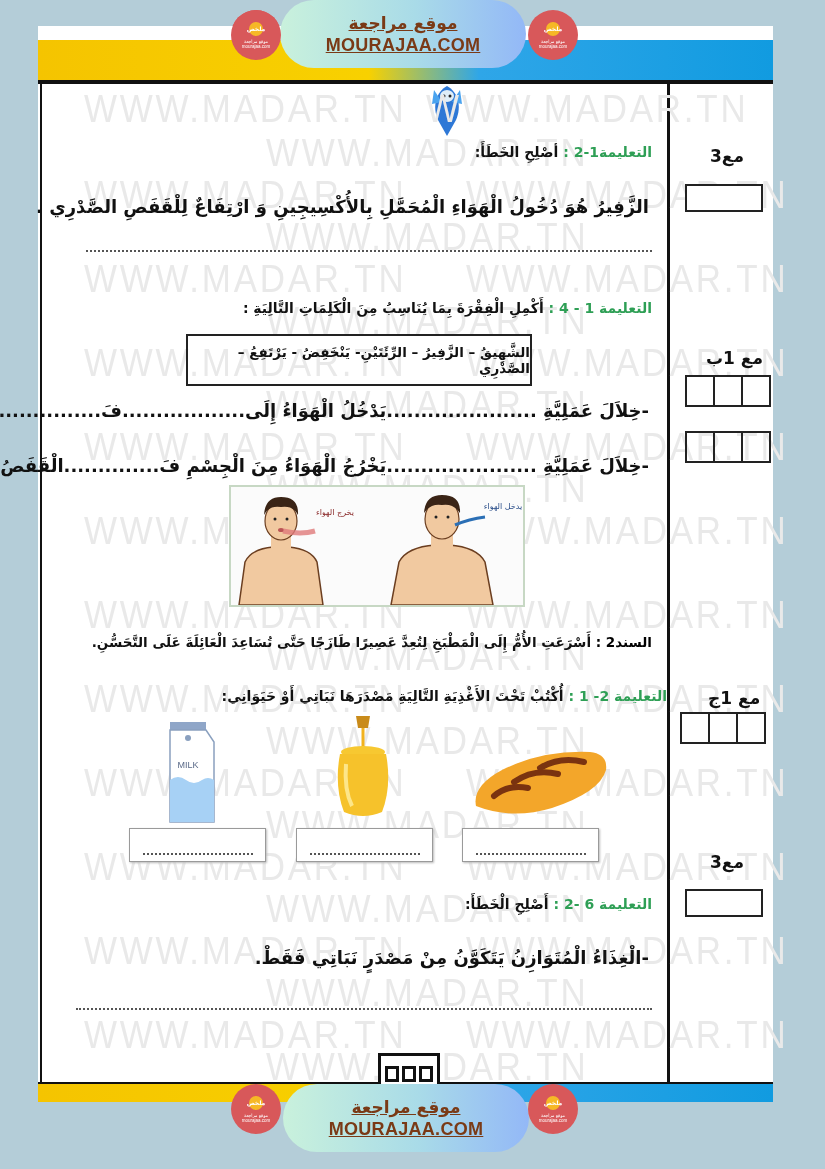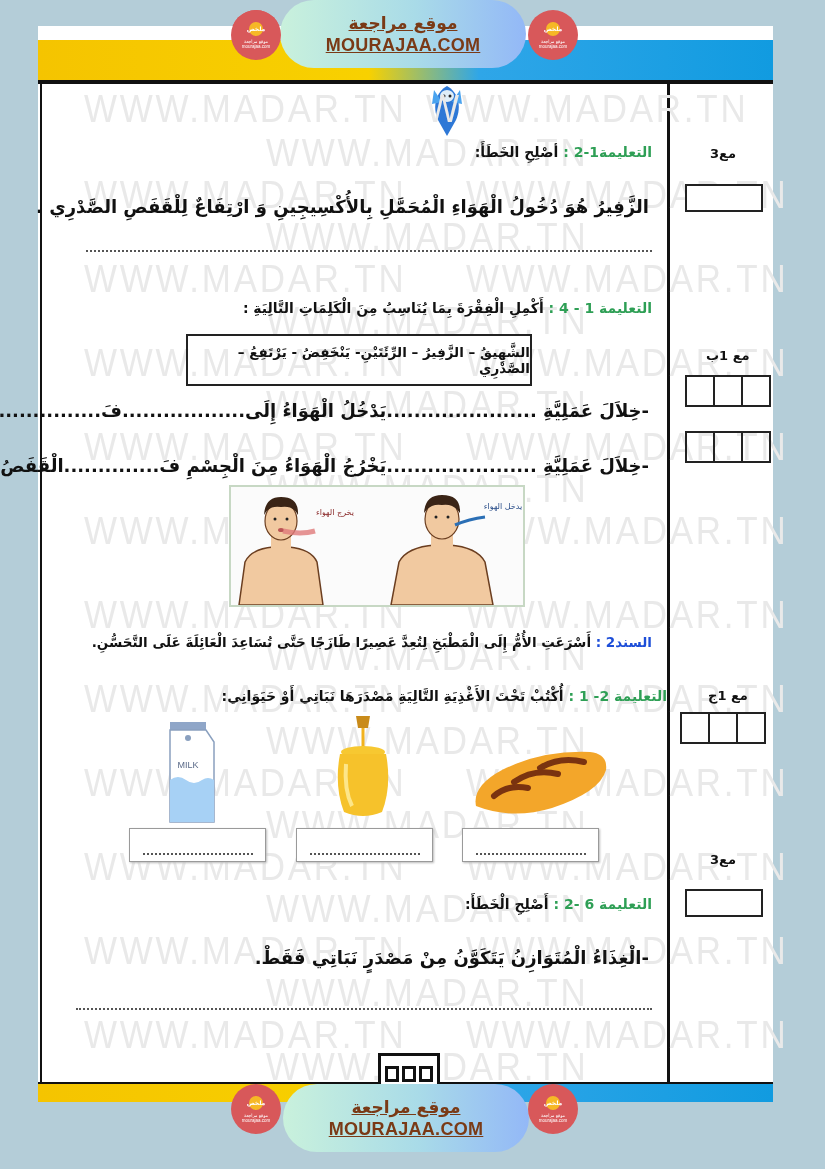--- a/index.html
+++ b/index.html
@@ -32,34 +32,34 @@
     position: absolute; left: 392px; top: 56px; width: 34px; height: 56px;
   }
   .watermark {
     position: absolute; color: #e9e9e9; font-family: "Liberation Sans", sans-serif;
     font-size: 38px; letter-spacing: 3px; white-space: nowrap; pointer-events: none;
     transform: scaleX(0.92); transform-origin: left top;
   }
   .rtl { direction: rtl; text-align: right; }
   .ar { font-family: "DejaVu Sans", sans-serif; color: #111; }
   .label-green { color: #2e9f55; font-weight: bold; }
-  .label-red { color: #1d4ed8; font-weight: bold; }
+  .label-red { color: #000000; font-weight: bold; }
   .heading { position: absolute; font-size: 14px; font-weight: bold; white-space: nowrap; }
   .line-text { position: absolute; font-size: 18px; white-space: nowrap; font-weight: bold; }
   .dots { position: absolute; border-bottom: 2px dotted #555; height: 2px; }
   .word-box {
     position: absolute; left: 186px; top: 334px; width: 346px; height: 52px;
     border: 2px solid #222; display: flex; align-items: center; justify-content: center;
     font-size: 13.5px; font-weight: bold;
   }
   .illu {
     position: absolute; left: 229px; top: 485px; width: 296px; height: 122px;
     border: 2px solid #c7d8c4; background: #fbfbfb; overflow: hidden;
   }
-  .side-label { position: absolute; font-size: 13px; font-weight: bold; white-space: nowrap; }
+  .side-label { position: absolute; font-size: 17px; font-weight: bold; white-space: nowrap; }
   .score-box { position: absolute; border: 2px solid #222; background: #fff; }
   .score-grid { position: absolute; display: flex; border: 2px solid #222; }
   .score-grid span { flex: 1; border-right: 2px solid #222; }
   .score-grid span:last-child { border-right: none; }
   .answer-box {
     position: absolute; width: 137px; height: 34px; border: 1.5px solid #9a9a9a;
     box-shadow: 1px 1px 2px #bbb; background: #fff; display: flex; align-items: flex-end;
     justify-content: center; padding-bottom: 6px;
   }
   .answer-box .ans-dots { width: 110px; border-bottom: 2px dotted #555; }

